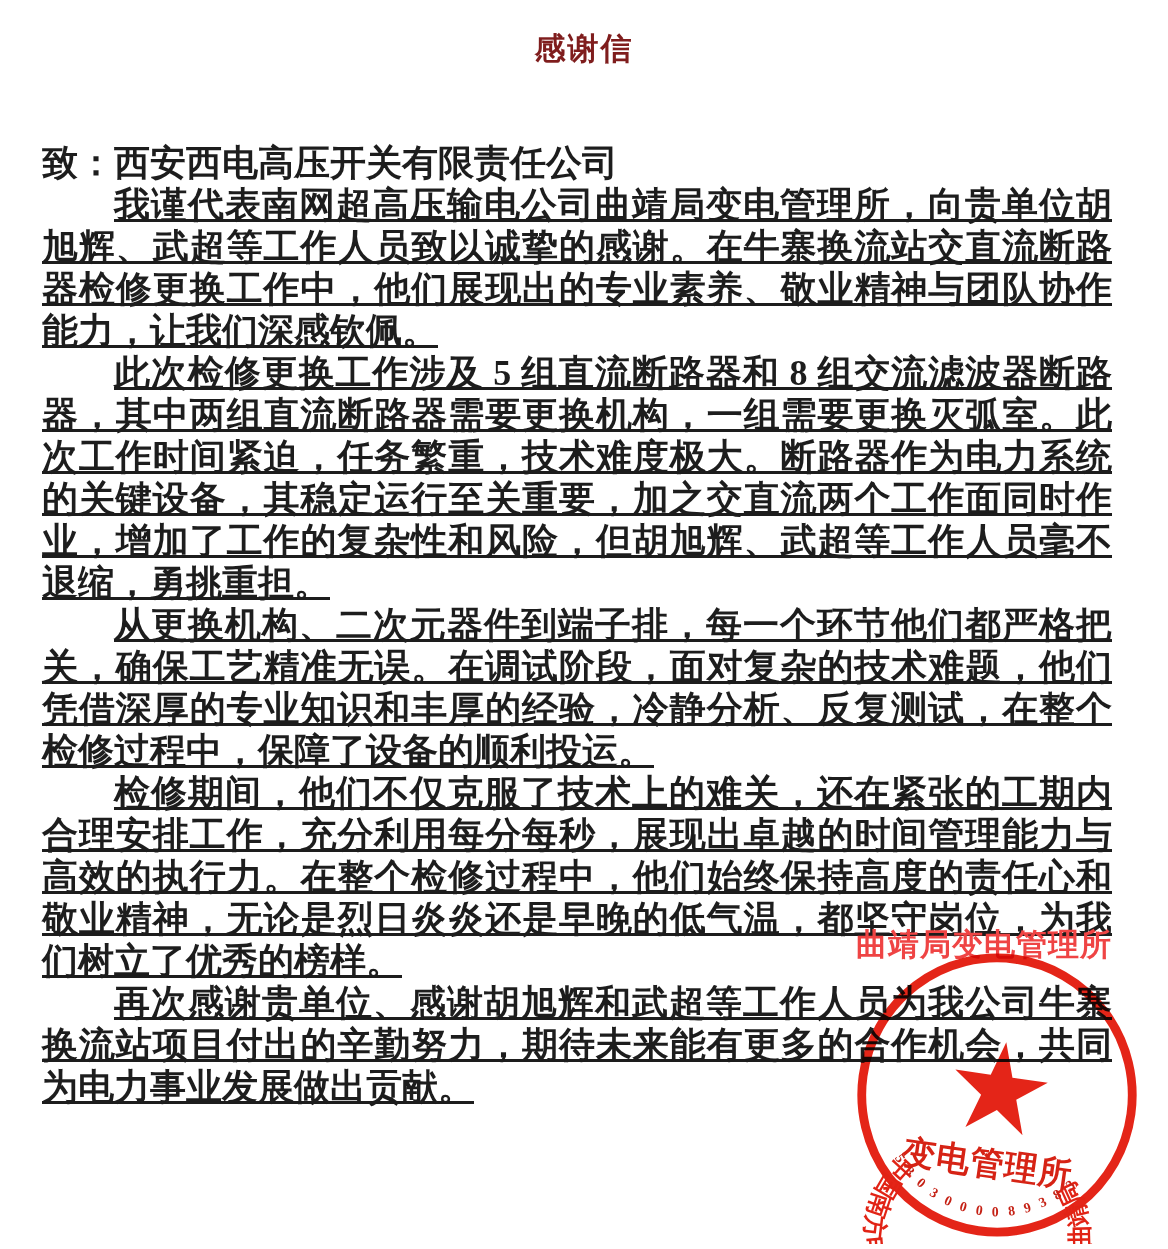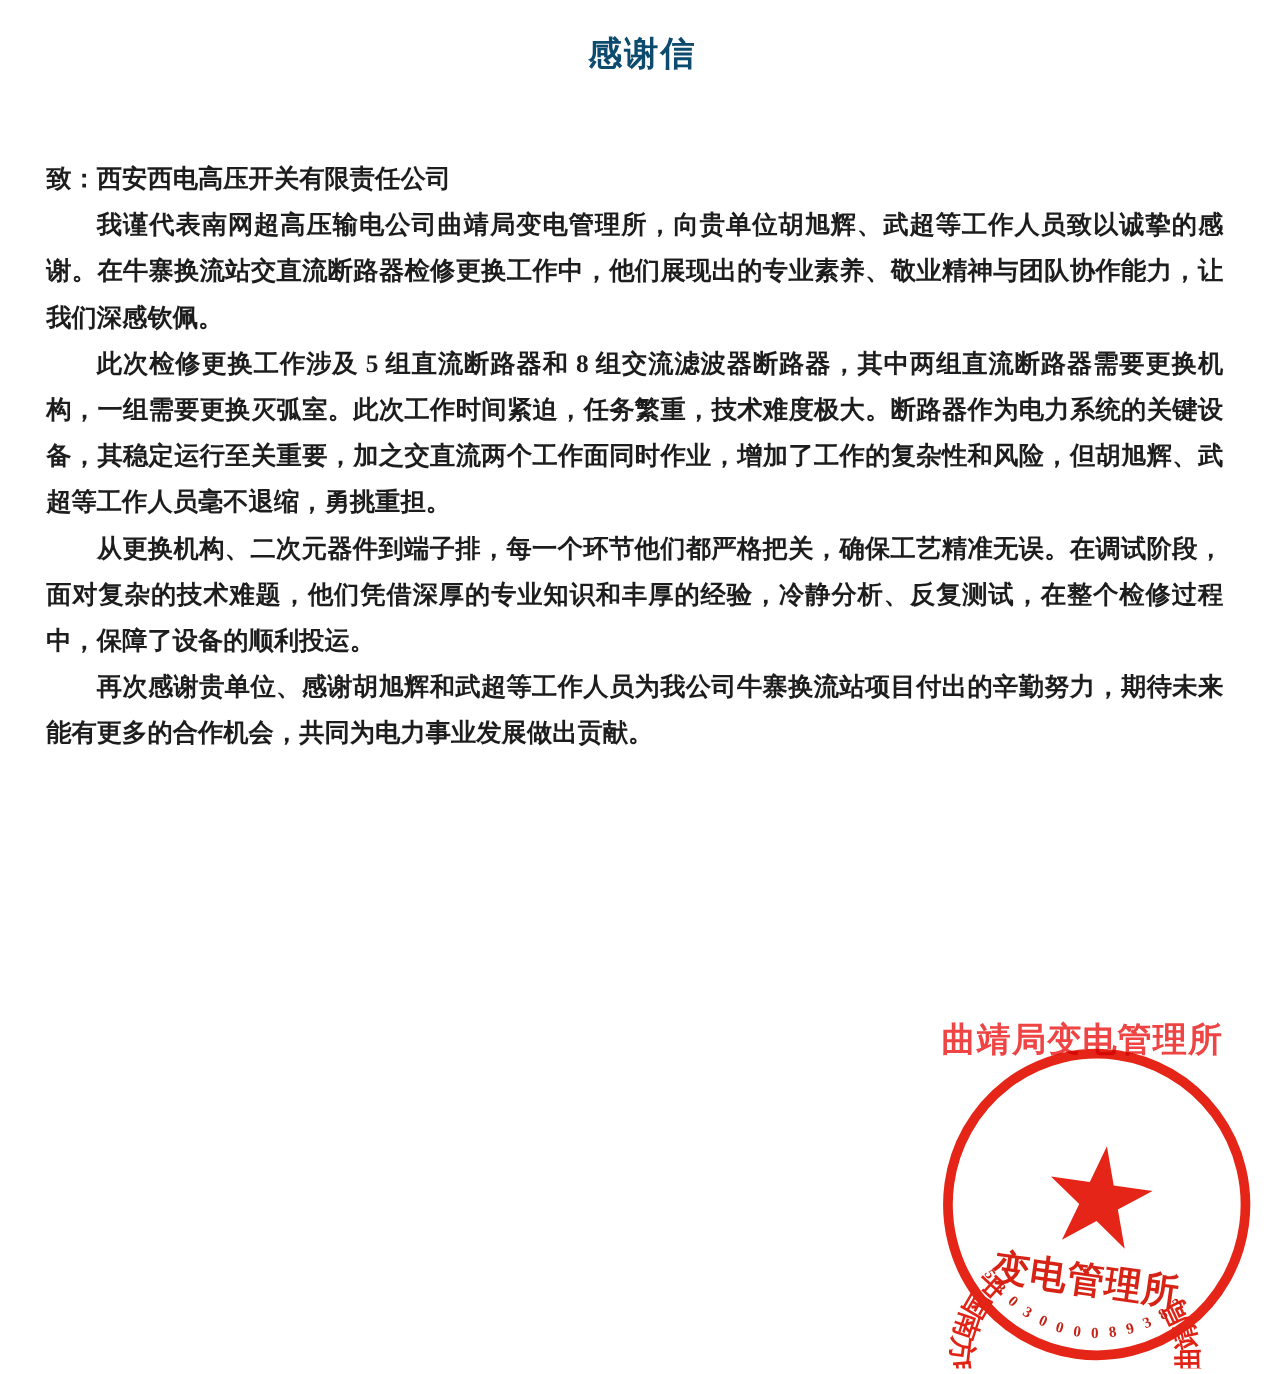--- a/index.html
+++ b/index.html
@@ -14,42 +14,43 @@
   }
   .doc-title {
     position: absolute;
     top: 28px;
     left: 0;
     right: 0;
     text-align: center;
     font-size: 31px;
     font-weight: 700;
     letter-spacing: 2px;
-    color: #0c4a6e;
+    color: #7f1d1d;
   }
   .body-text {
     position: absolute;
     top: 142px;
     left: 42px;
     width: 1070px;
-    font-size: 23px;
+    font-size: 36px;
     line-height: 42px;
     font-weight: 600;
     color: #1d1d1d;
   }
   .salutation {
     margin: 0;
     word-break: break-all;
   }
   .para {
     margin: 0;
     text-indent: 2em;
     text-align: justify;
     text-align-last: left;
     word-break: break-all;
+    text-decoration: underline;
   }
   .sign-block {
     position: absolute;
     right: 56px;
     top: 924px;
     text-align: right;
     font-weight: 600;
     color: #ef4444;
   }
   .sign-line {
@@ -99,20 +100,21 @@
 
 <div class="page">
 
   <div class="doc-title">感谢信</div>
 
   <div class="body-text">
     <p class="salutation">致：西安西电高压开关有限责任公司</p>
     <p class="para">我谨代表南网超高压输电公司曲靖局变电管理所，向贵单位胡旭辉、武超等工作人员致以诚挚的感谢。在牛寨换流站交直流断路器检修更换工作中，他们展现出的专业素养、敬业精神与团队协作能力，让我们深感钦佩。</p>
     <p class="para">此次检修更换工作涉及 5 组直流断路器和 8 组交流滤波器断路器，其中两组直流断路器需要更换机构，一组需要更换灭弧室。此次工作时间紧迫，任务繁重，技术难度极大。断路器作为电力系统的关键设备，其稳定运行至关重要，加之交直流两个工作面同时作业，增加了工作的复杂性和风险，但胡旭辉、武超等工作人员毫不退缩，勇挑重担。</p>
     <p class="para">从更换机构、二次元器件到端子排，每一个环节他们都严格把关，确保工艺精准无误。在调试阶段，面对复杂的技术难题，他们凭借深厚的专业知识和丰厚的经验，冷静分析、反复测试，在整个检修过程中，保障了设备的顺利投运。</p>
+    <p class="para">检修期间，他们不仅克服了技术上的难关，还在紧张的工期内合理安排工作，充分利用每分每秒，展现出卓越的时间管理能力与高效的执行力。在整个检修过程中，他们始终保持高度的责任心和敬业精神，无论是烈日炎炎还是早晚的低气温，都坚守岗位，为我们树立了优秀的榜样。</p>
     <p class="para">再次感谢贵单位、感谢胡旭辉和武超等工作人员为我公司牛寨换流站项目付出的辛勤努力，期待未来能有更多的合作机会，共同为电力事业发展做出贡献。</p>
   </div>
 
   <div class="sign-block">
     <div class="sign-line">曲靖局变电管理所</div>
   </div>
 
   <svg class="seal" viewBox="0 0 300 300" preserveAspectRatio="none" xmlns="http://www.w3.org/2000/svg">
     <defs>
       <path id="ringTextPath" d="M 62.7 223.3 A 114 114 0 1 0 237.3 223.3"></path>

